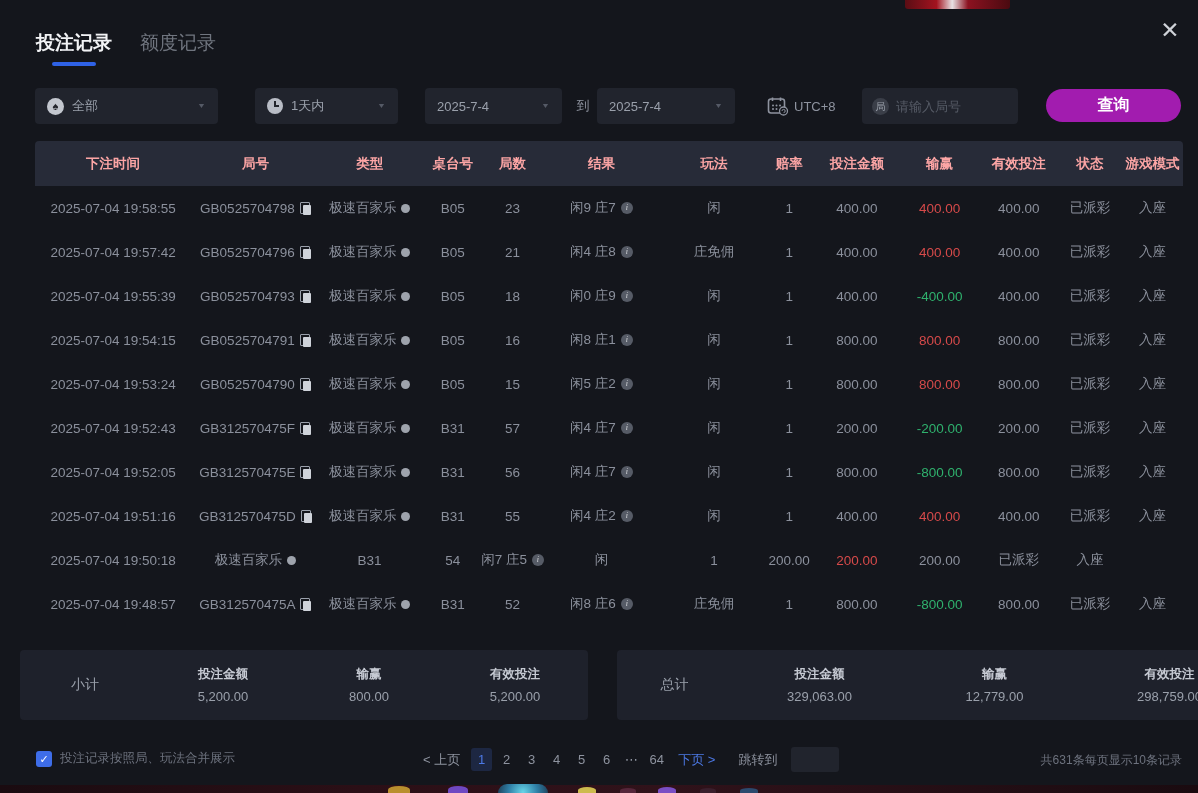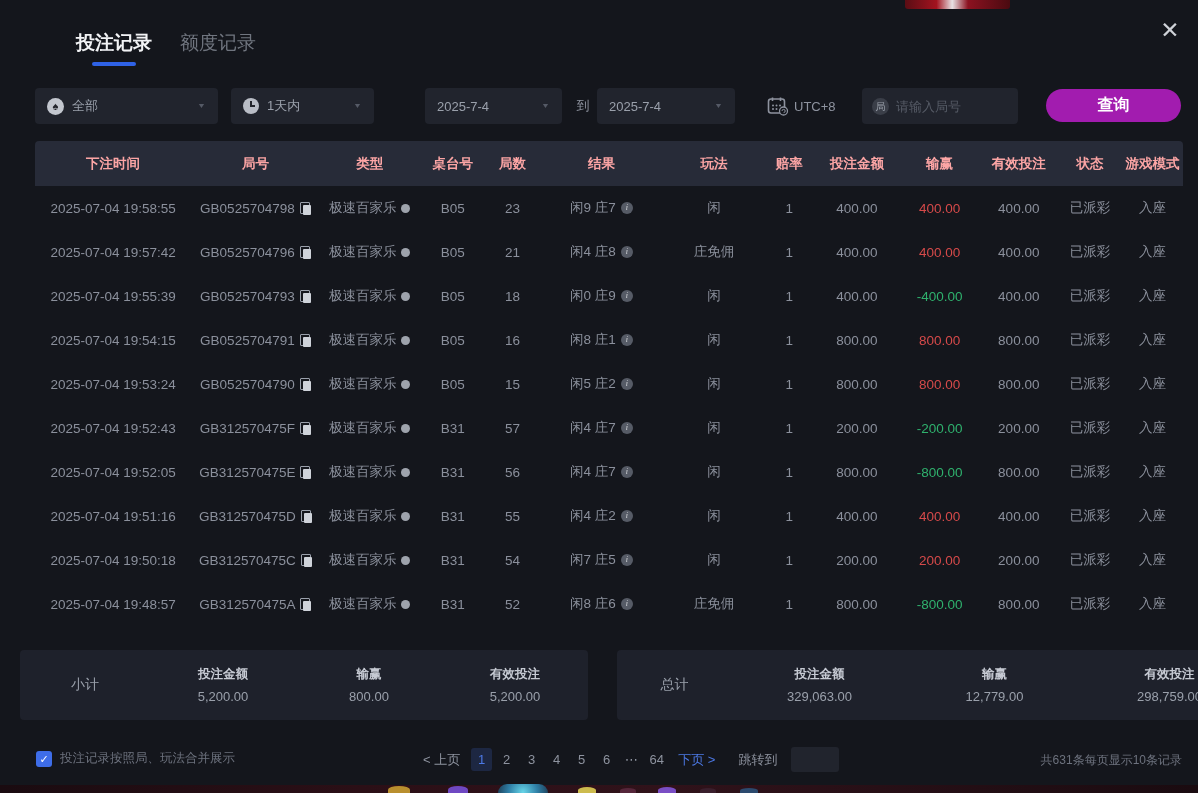--- a/index.html
+++ b/index.html
@@ -18,36 +18,36 @@
   .c1{left:388px;width:22px;height:7px;background:#b98f2e;}
   .c2{left:448px;width:20px;height:7px;background:#6f48c2;}
   .c3{left:498px;width:50px;height:9px;background:radial-gradient(circle at 50% 90%,#67d5e8 0%,#2f7fa6 55%,#1d3e57 100%);border-radius:24px 24px 0 0;}
   .c4{left:578px;width:18px;height:6px;background:#cdbb4e;}
   .c5{left:620px;width:16px;height:5px;background:#55263a;}
   .c6{left:658px;width:18px;height:6px;background:#7a4ec4;}
   .c7{left:700px;width:16px;height:5px;background:#3a1f2c;}
   .c8{left:740px;width:18px;height:5px;background:#2c4a6e;}
 
   
-  .tabs { position:absolute; left:36px; top:30px; display:flex; gap:28px;margin-left:40px; }
+  .tabs { position:absolute; left:36px; top:30px; display:flex; gap:28px; }
   .tab { font-size:19px; color:#70757f; cursor:pointer; padding-bottom:10px; position:relative; }
   .tab.active { color:#f2f3f5; font-weight:bold; }
   .tab.active::after { content:''; position:absolute; left:50%; transform:translateX(-50%);
     bottom:0; width:44px; height:4px; border-radius:2px; background:#2f62e6; }
   .close-btn { position:absolute; right:14px; top:16px; width:28px; height:28px;
     font-size:23px; font-weight:300; color:#cfd2d8; display:flex; align-items:center;
     justify-content:center; cursor:pointer; }
 
   
   .ctrl { position:absolute; top:88px; height:36px; background:#21242d; border-radius:4px;
     display:flex; align-items:center; font-size:13px; color:#9aa0ab; }
   .dd { justify-content:flex-start; padding:0 12px; gap:8px; cursor:pointer; }
   .caret { margin-left:auto; font-size:9px; color:#555a66; transform:scaleY(.8); }
   .f-game { left:35px; width:183px; }
-  .f-time { left:231px; width:143px; }
+  .f-time { left:255px; width:143px; }
   .f-date1 { left:425px; width:137px; }
   .f-date2 { left:597px; width:138px; }
   .to-label { position:absolute; left:572px; top:88px; width:22px; height:36px;
     display:flex; align-items:center; justify-content:center; font-size:13px; color:#8e939f; }
   .icon-spade { width:17px; height:17px; border-radius:50%; background:#c3c7cf; color:#23252c;
     font-size:11px; line-height:17px; text-align:center; flex:0 0 auto; }
   .icon-clock { width:16px; height:16px; border-radius:50%; background:#b9bdc6; position:relative; flex:0 0 auto; }
   .icon-clock::before { content:''; position:absolute; left:7px; top:3px; width:2px; height:6px; background:#23252c; }
   .icon-clock::after  { content:''; position:absolute; left:7px; top:7px; width:5px; height:2px; background:#23252c; }
   .tz { position:absolute; left:767px; top:88px; height:36px; display:flex; align-items:center; gap:5px; }
@@ -532,24 +532,20 @@
         </div>
     <div>
           <span>入座</span>
         </div>
   </div>
       <div class="trow cols">
     <div>
           <span>2025-07-04 19:50:18</span>
         </div>
     <div>
-          <span>GB312570475C</span>
-          <span class="icon-copy"></span>
-        </div>
-    <div>
           <span>极速百家乐</span>
           <span class="icon-dot"></span>
         </div>
     <div>
           <span>B31</span>
         </div>
     <div>
           <span>54</span>
         </div>
     <div>

